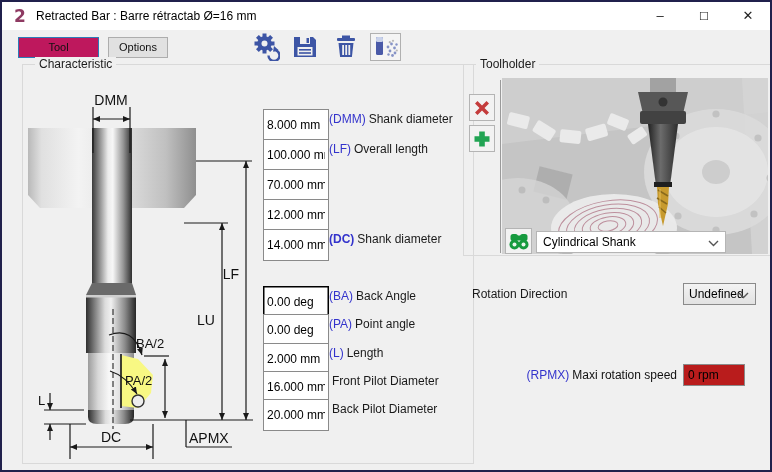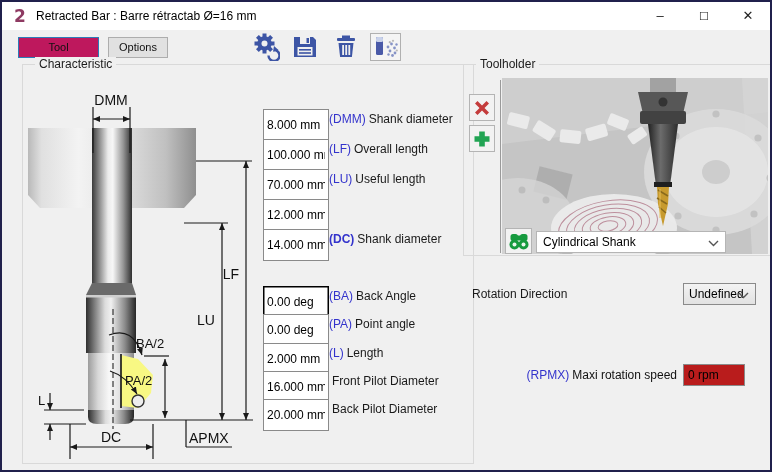--- a/index.html
+++ b/index.html
@@ -240,21 +240,20 @@
     <div class="frow" style="top:44px">
       <input class="fin" value="8.000 mm" style="">
       <div class="flabel"><span class="fcode">(DMM)</span><span>Shank diameter</span></div>
     </div>
     <div class="frow" style="top:74px">
       <input class="fin" value="100.000 mm" style="">
       <div class="flabel"><span class="fcode">(LF)</span><span>Overall length</span></div>
     </div>
     <div class="frow" style="top:104px">
       <input class="fin" value="70.000 mm" style="">
-      <div class="flabel"><span class="fcode">(LU)</span><span>Useful length</span></div>
     </div>
     <div class="frow" style="top:134px">
       <input class="fin" value="12.000 mm" style="">
     </div>
     <div class="frow" style="top:164px">
       <input class="fin" value="14.000 mm" style="">
       <div class="flabel"><span class="fcode bold">(DC)</span><span>Shank diameter</span></div>
     </div>
     <div class="frow" style="top:221px">
       <input class="fin focus" value="0.00 deg" style="">

